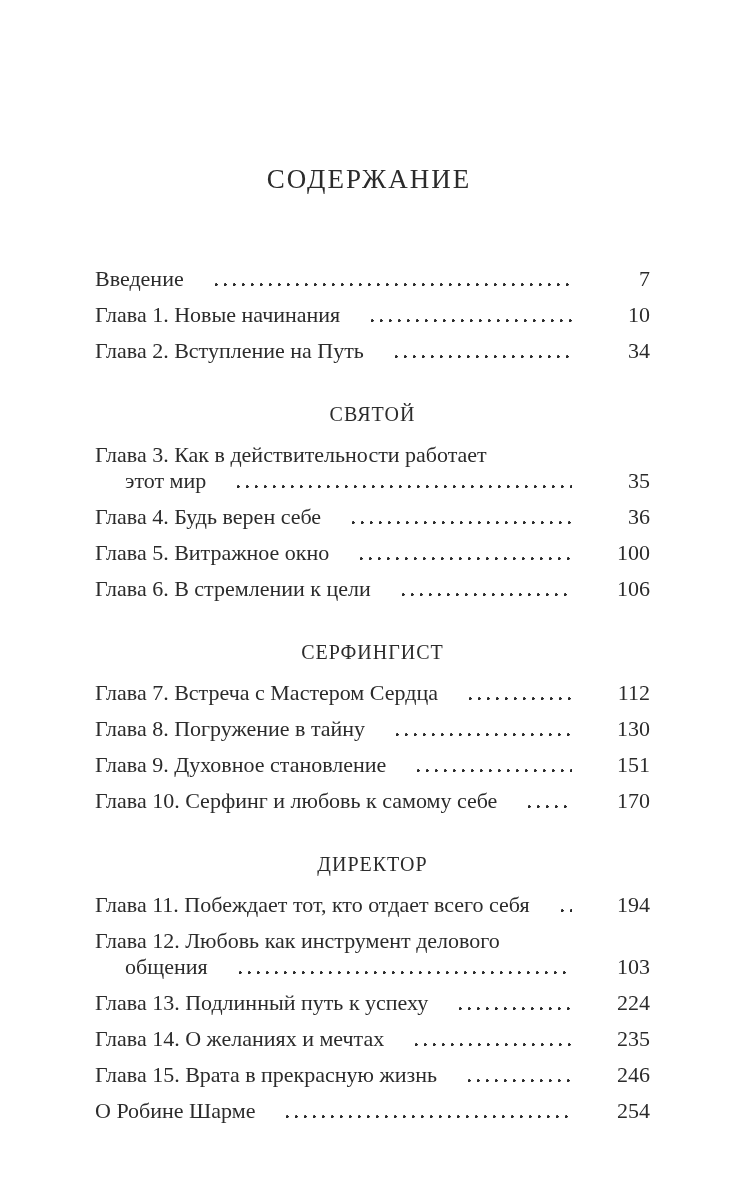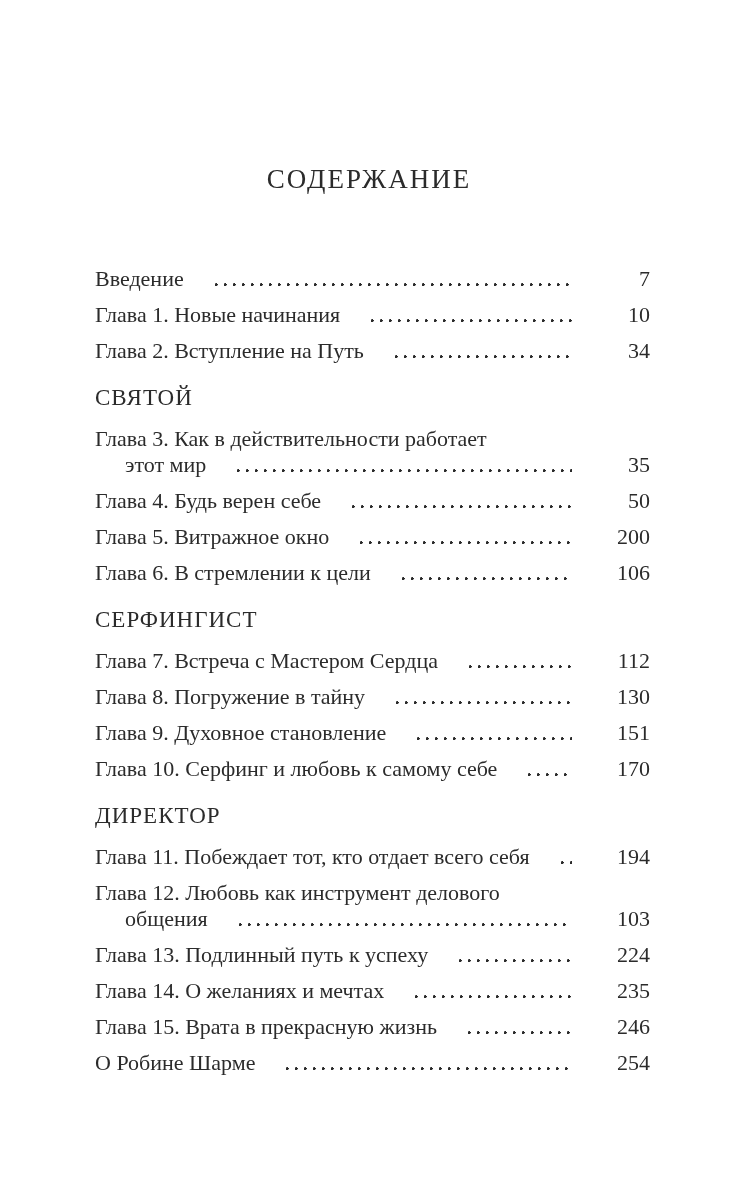--- a/index.html
+++ b/index.html
@@ -22,25 +22,25 @@
     text-align: center;
     font-size: 27px;
     line-height: 34px;
     font-weight: 400;
     letter-spacing: 2px;
   }
   .toc {
     margin: 70px 88px 0 95px;
   }
   .toc-section-heading {
-    text-align: left;
-    font-size: 23px;
+    text-align: center;
+    font-size: 20px;
     line-height: 26px;
     letter-spacing: 1px;
-    margin: 21px 0 15px 0;
+    margin: 37px 0 15px 0;
     font-weight: 400;
   }
   .toc-entry {
     font-size: 22px;
     line-height: 26px;
     margin-bottom: 10px;
   }
   .toc-row {
     display: flex;
     align-items: baseline;
@@ -104,28 +104,28 @@
         <div class="toc-row indent">
           <span class="toc-label">этот мир</span>
           <span class="dot-leader"></span>
           <span class="page-number">35</span>
         </div>
       </div>
       <div class="toc-entry">
         <div class="toc-row">
           <span class="toc-label">Глава 4. Будь верен себе</span>
           <span class="dot-leader"></span>
-          <span class="page-number">50</span>
+          <span class="page-number">36</span>
         </div>
       </div>
       <div class="toc-entry">
         <div class="toc-row">
           <span class="toc-label">Глава 5. Витражное окно</span>
           <span class="dot-leader"></span>
-          <span class="page-number">200</span>
+          <span class="page-number">100</span>
         </div>
       </div>
       <div class="toc-entry">
         <div class="toc-row">
           <span class="toc-label">Глава 6. В стремлении к цели</span>
           <span class="dot-leader"></span>
           <span class="page-number">106</span>
         </div>
       </div>
       <div class="toc-section-heading">СЕРФИНГИСТ</div>

